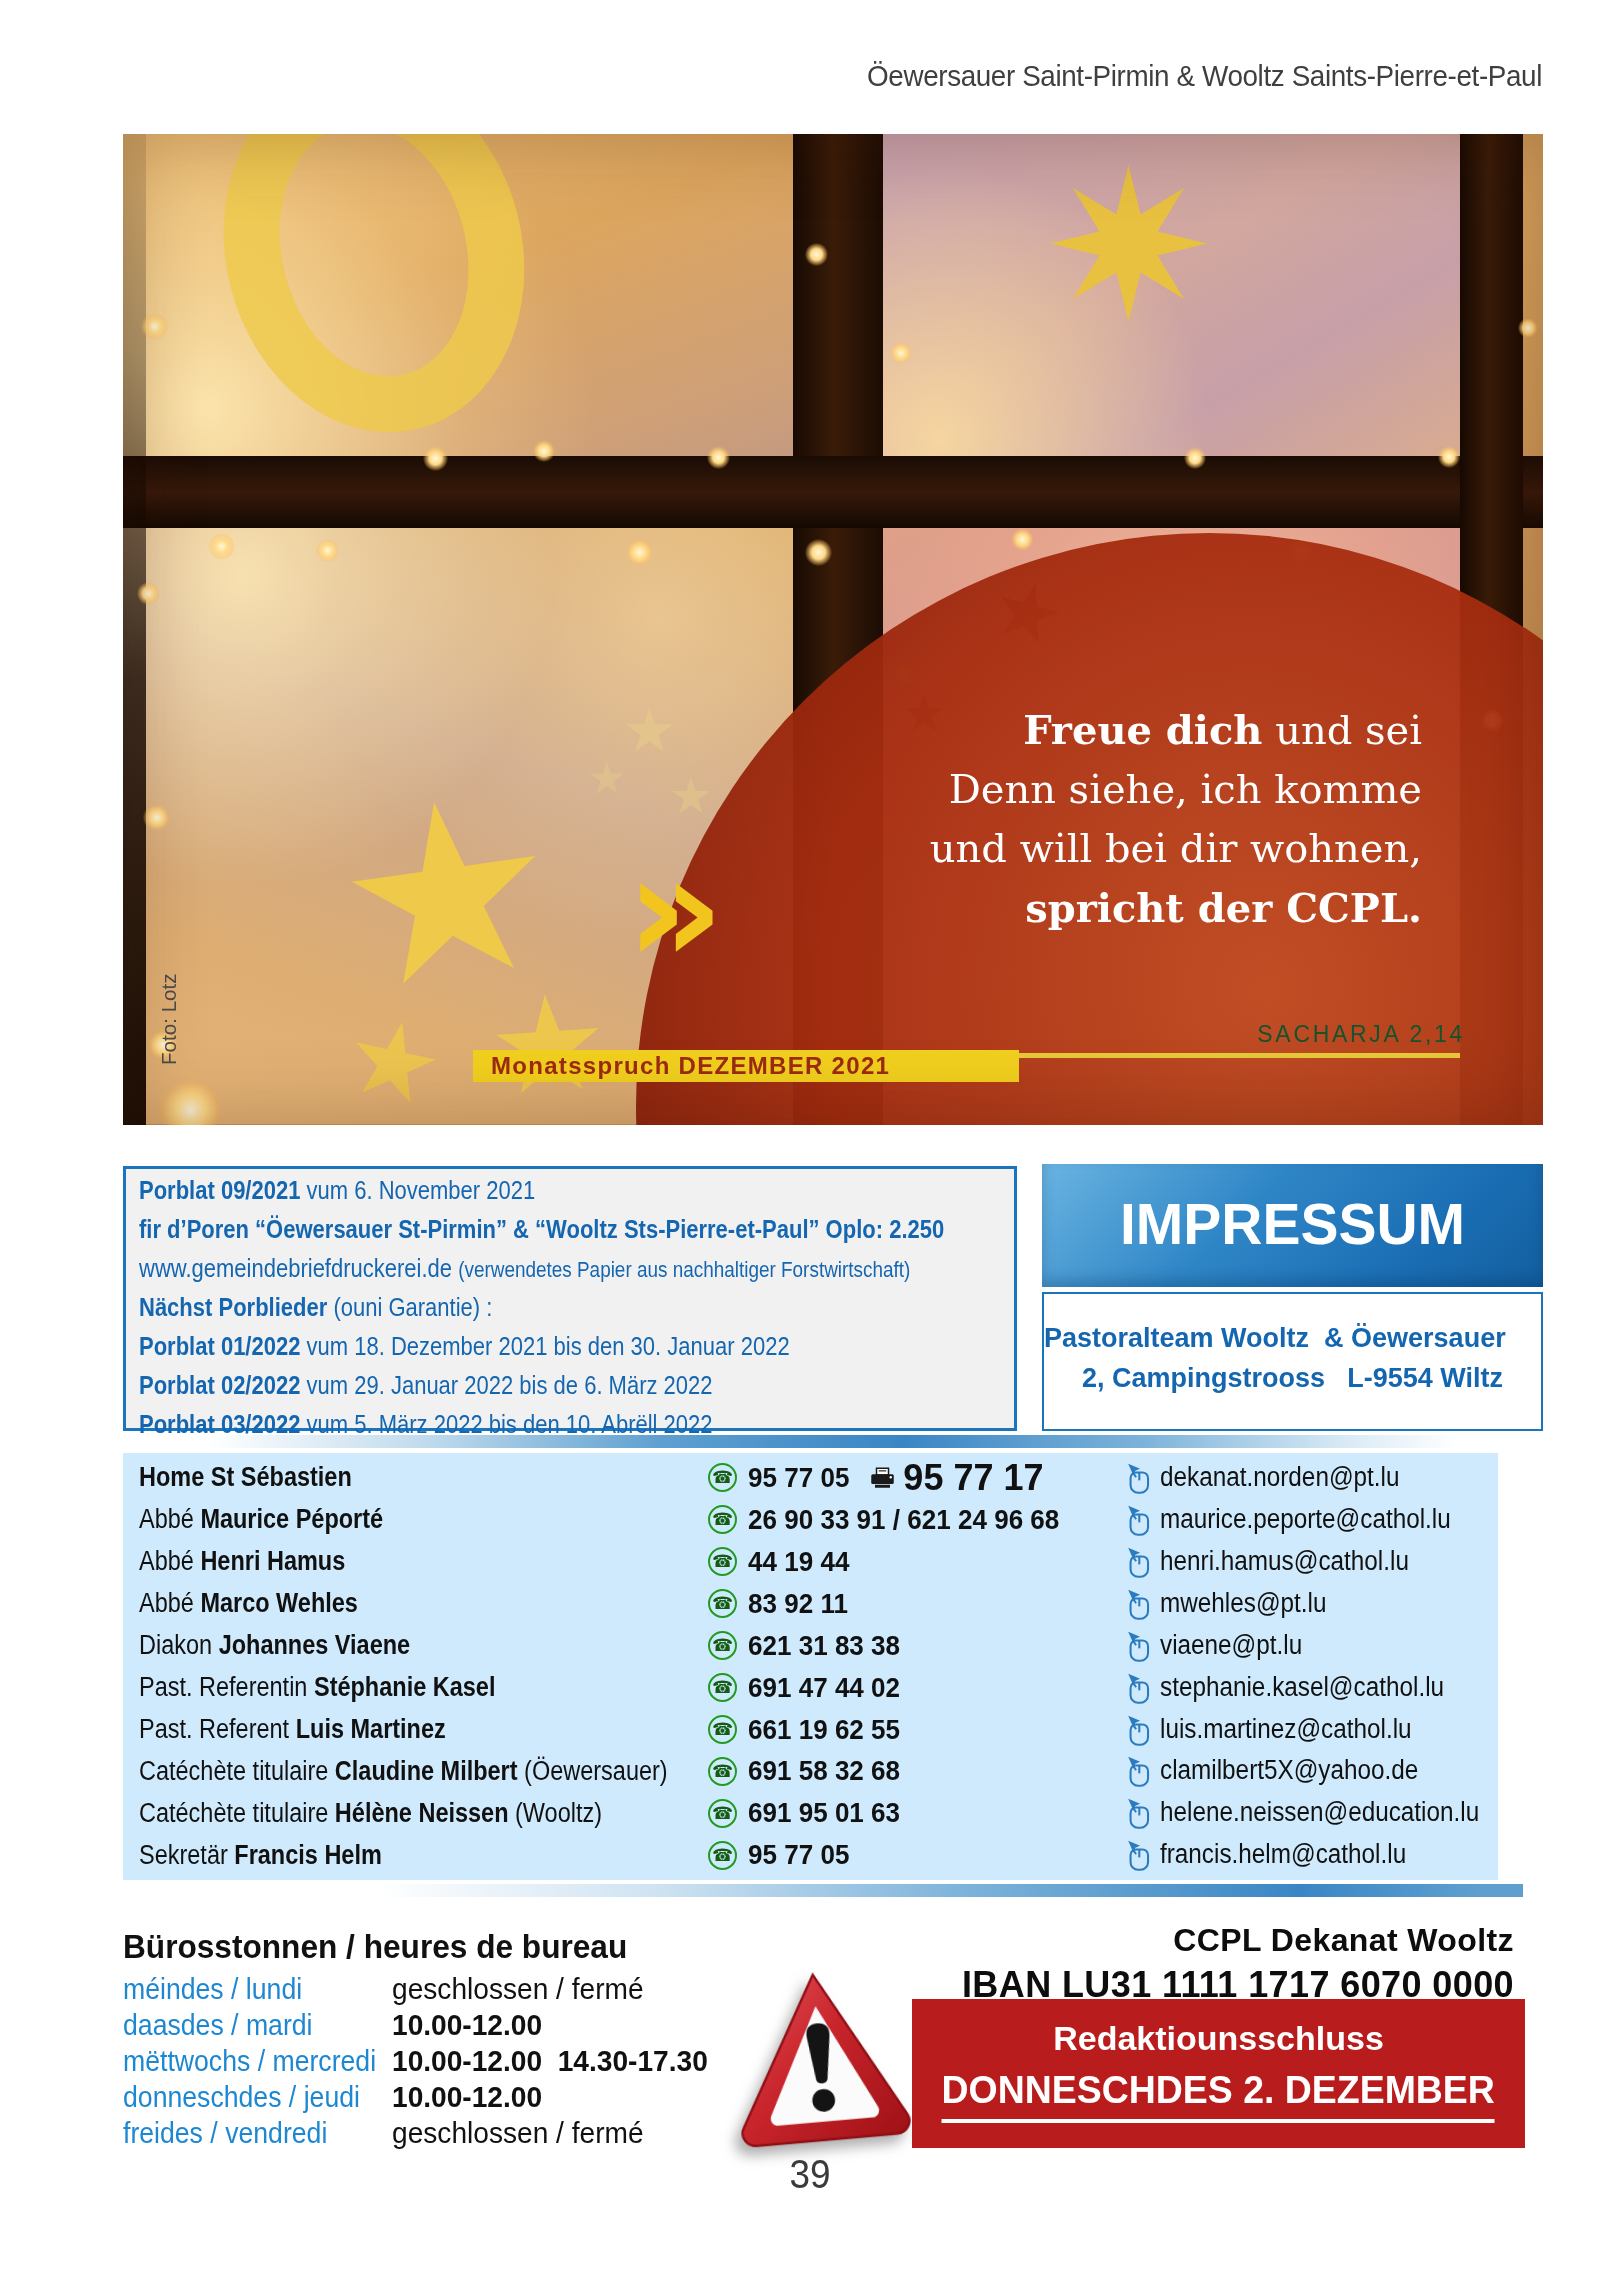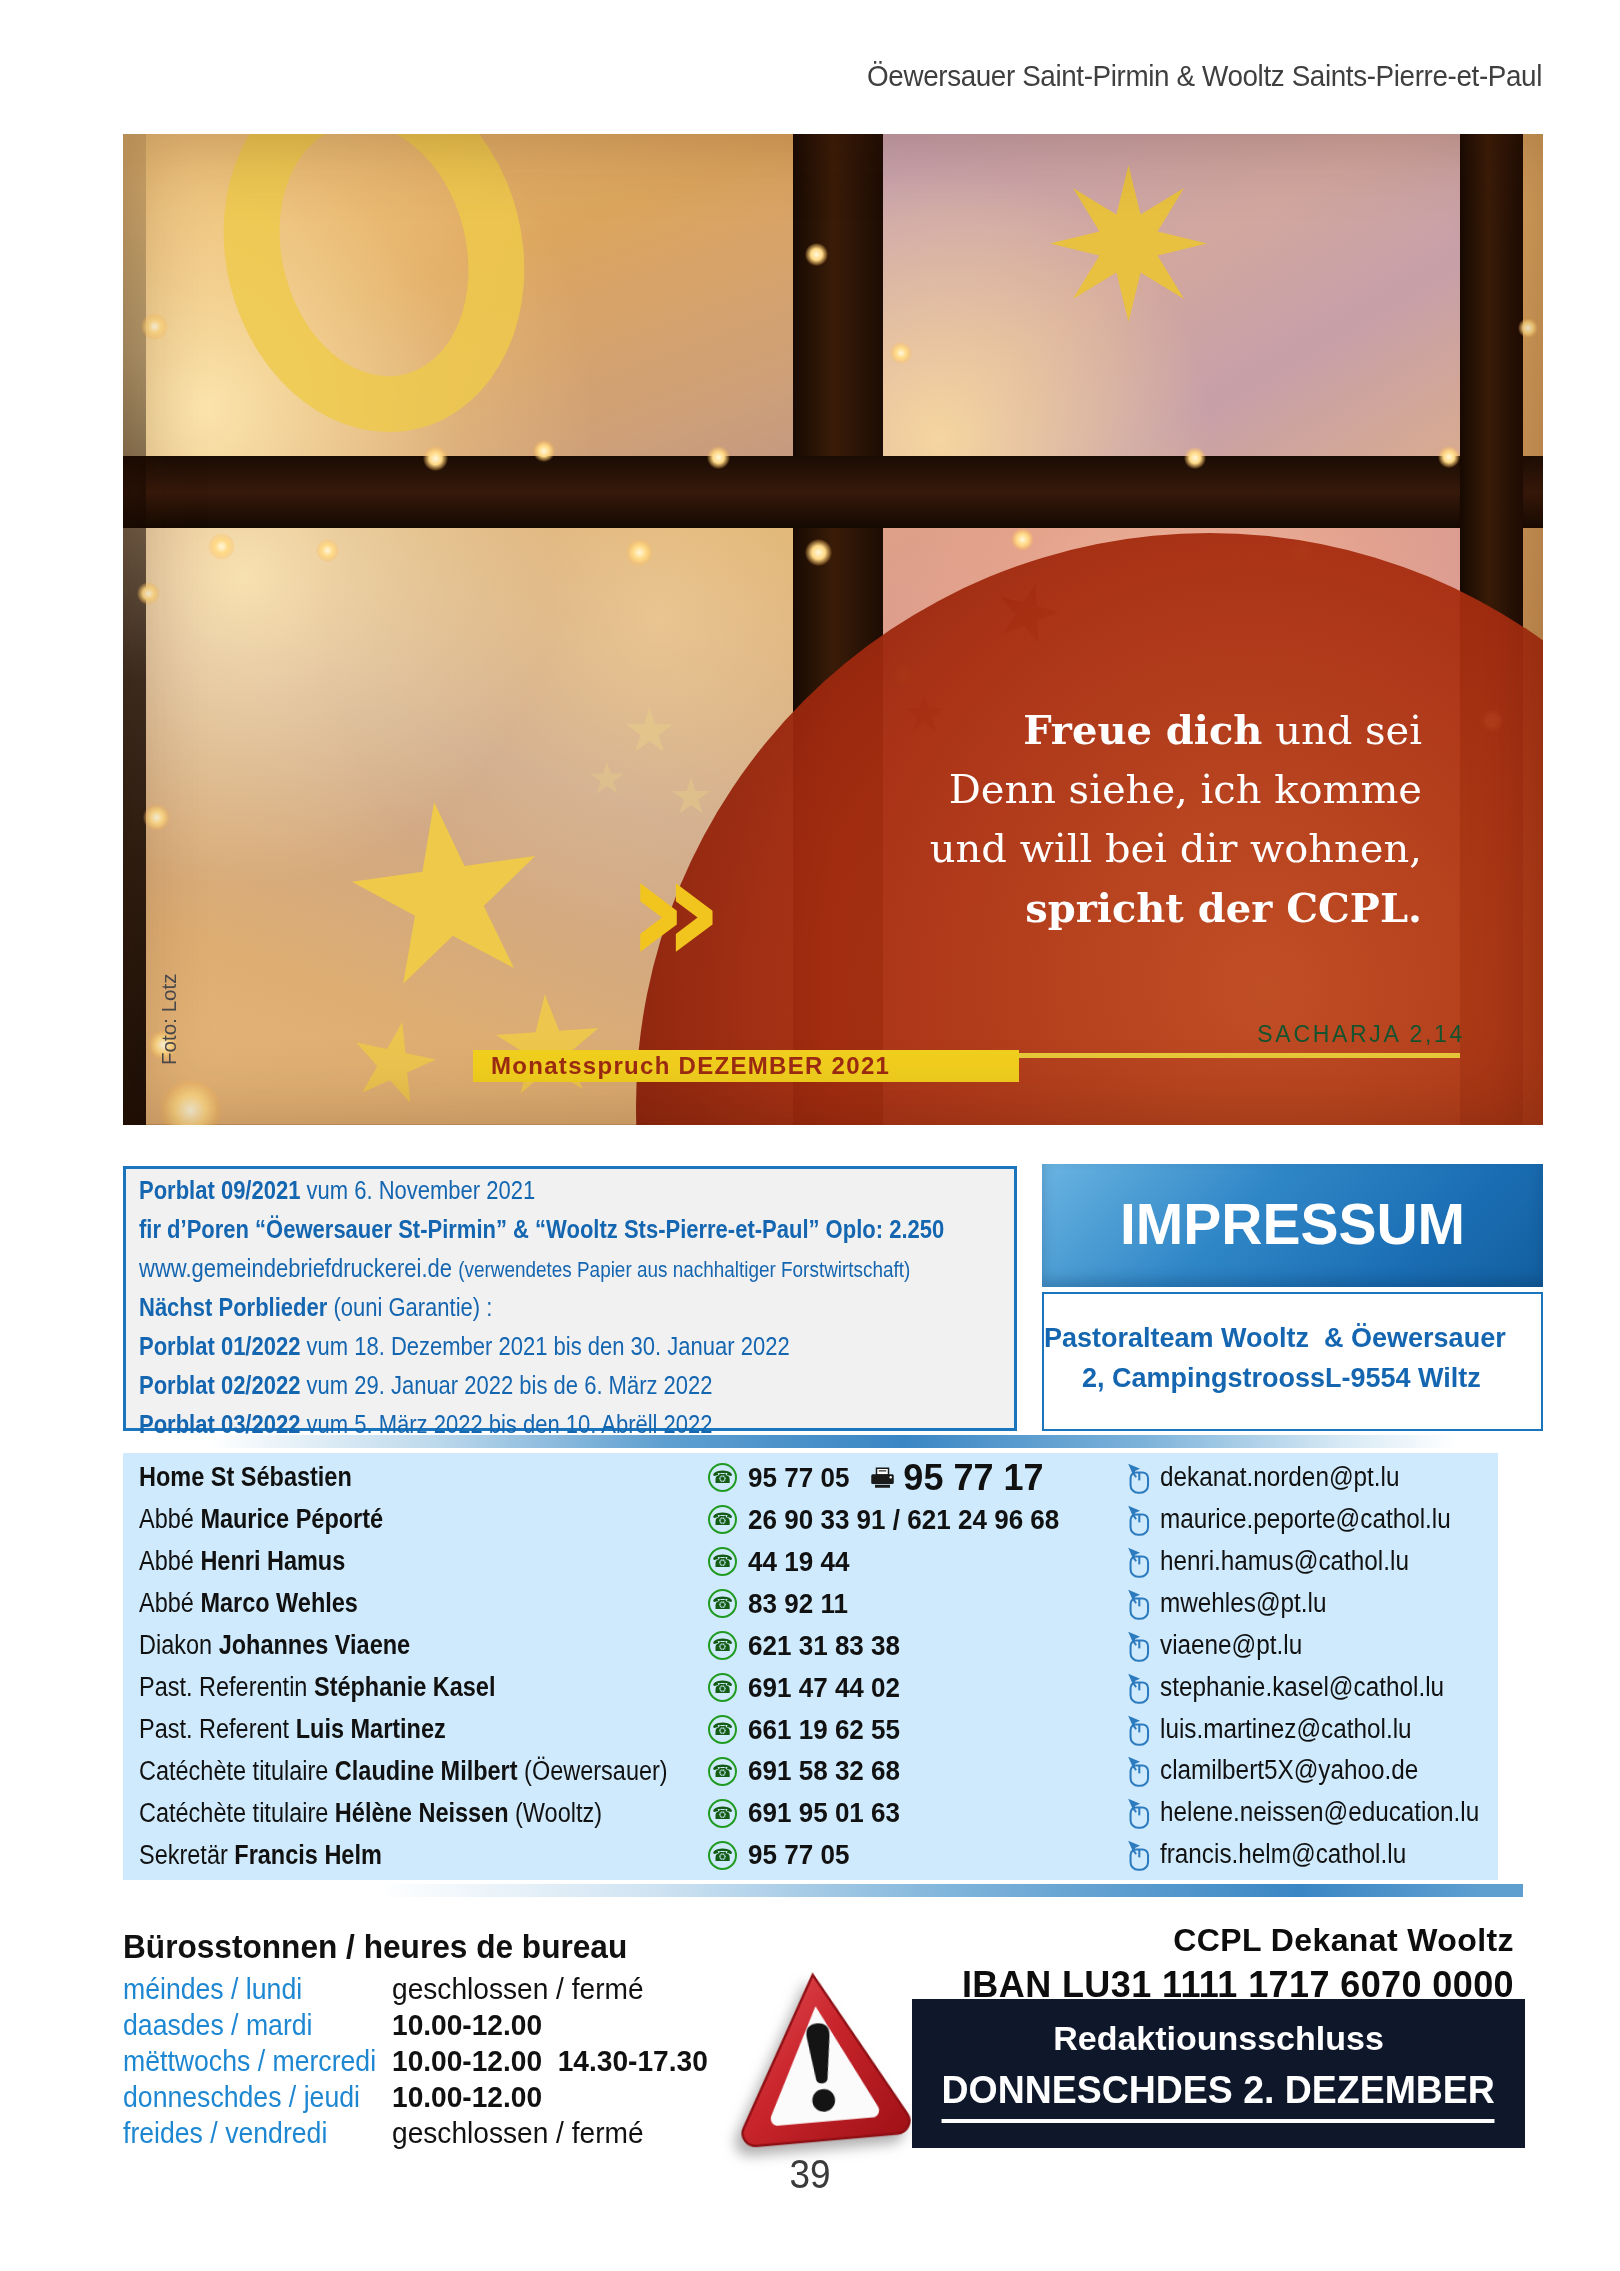--- a/index.html
+++ b/index.html
@@ -65,21 +65,21 @@
   .ib-line .sm{font-size:21.5px;}
 
   
   .impressum{position:absolute;left:1042px;top:1164px;width:501px;height:123px;text-align:center;
     background:linear-gradient(135deg,#6ab4e2 0%,#2f86c6 40%,#1a6db3 75%,#135f9f 100%);
     color:#fff;font-weight:bold;font-size:57px;line-height:120px;letter-spacing:0px;
     box-shadow:inset 0 -7.2px 12.5px rgba(0,40,80,.25);}
   .addressbox{position:absolute;left:1042px;top:1292px;width:501px;height:139px;border:2.7px solid #1b75bc;
     background:#fff;color:#1566b0;font-weight:bold;font-size:27px;}
   .addr1{text-align:left;margin-top:29px;white-space:pre;}
-  .addr2{display:flex;justify-content:flex-start;padding:9px 38px 0 38px;}
+  .addr2{display:flex;justify-content:space-between;padding:9px 38px 0 38px;gap:12px;}
 
   
   .strip1{position:absolute;left:123px;top:1435px;width:1420px;height:12.5px;
     background:linear-gradient(to right,rgba(255,255,255,0) 6%,#bdd9ec 22%,#5e9fd0 38%,#3a86c4 55%,#7db3da 72%,#d8eaf5 86%,rgba(255,255,255,0) 94%);}
   .strip2{position:absolute;left:123px;top:1884px;width:1400px;height:12.5px;
     background:linear-gradient(to right,rgba(255,255,255,0) 18%,#cfe3f2 38%,#7db3da 60%,#3a86c4 84%,#5e9fd0 97%);}
 
   
   .contacts{position:absolute;left:123px;top:1453px;width:1375px;height:427px;background:#cfeafc;
             display:flex;flex-direction:column;padding:3.6px 0;}
@@ -104,21 +104,21 @@
   .o-day-in{display:inline-block;transform:scaleX(.9);transform-origin:0 50%;}
   .o-hours{color:#111;white-space:pre;transform:scaleX(.95);transform-origin:0 50%;}
   .o-row.bold .o-hours{font-weight:bold;}
 
   
   .bank{position:absolute;top:1922px;left:806px;width:708px;text-align:right;color:#0d0d0d;}
   .bank-l1{font-size:32px;font-weight:bold;letter-spacing:0.4px;}
   .bank-l2{font-size:36px;font-weight:bold;margin-top:5.4px;letter-spacing:0.4px;}
   .warning{position:absolute;left:725px;top:1965px;width:190px;height:186px;transform:rotate(-5deg);
            filter:drop-shadow(-6.3px 8px 6.3px rgba(110,110,110,.55));}
-  .redbox{position:absolute;left:912px;top:1999px;width:613px;height:149px;background:#0f172a;
+  .redbox{position:absolute;left:912px;top:1999px;width:613px;height:149px;background:#b91c1c;
           color:#fff;text-align:center;}
   .red-l1{font-size:34px;font-weight:bold;margin-top:19.7px;}
   .red-l2{display:inline-block;font-size:39px;font-weight:bold;margin-top:10.7px;
           border-bottom:4.5px solid #fff;padding-bottom:6.3px;transform:scaleX(.96);}
 
   .pagenum{position:absolute;top:2151px;left:0;right:0;text-align:center;font-size:41px;color:#3b3b3b;
            transform:scaleX(.9);}
 </style>
 </head>
 <body>

